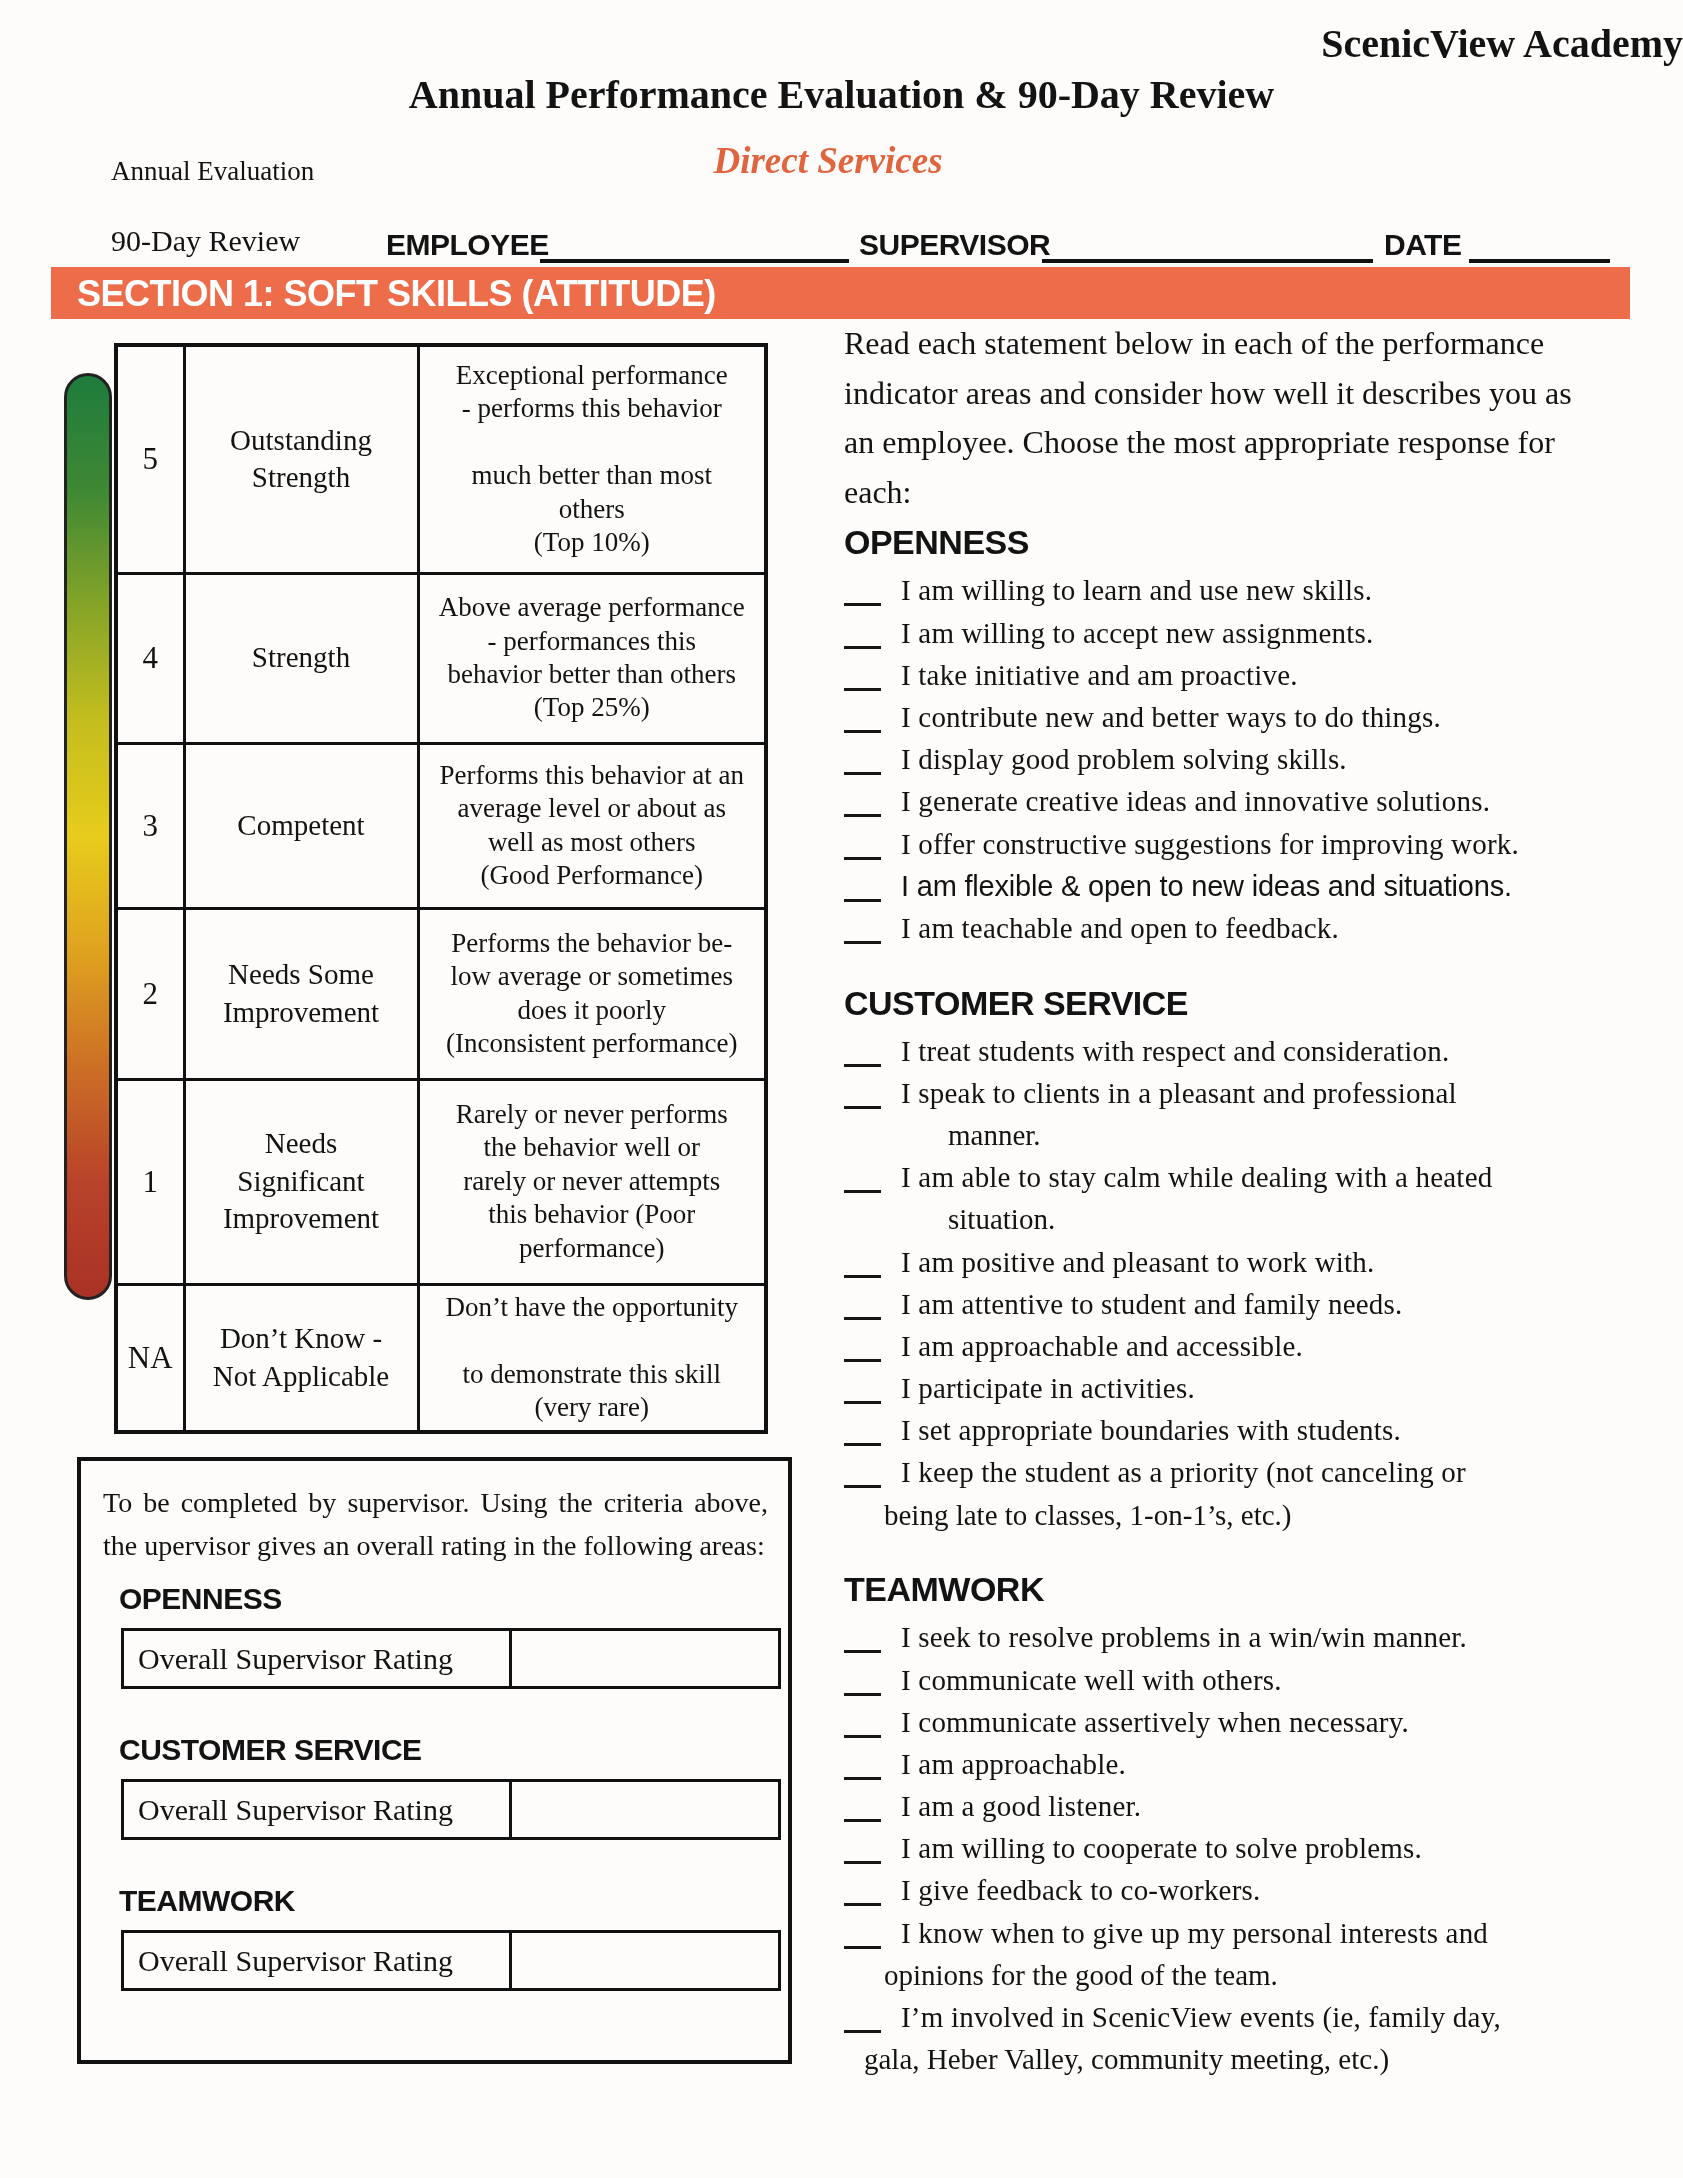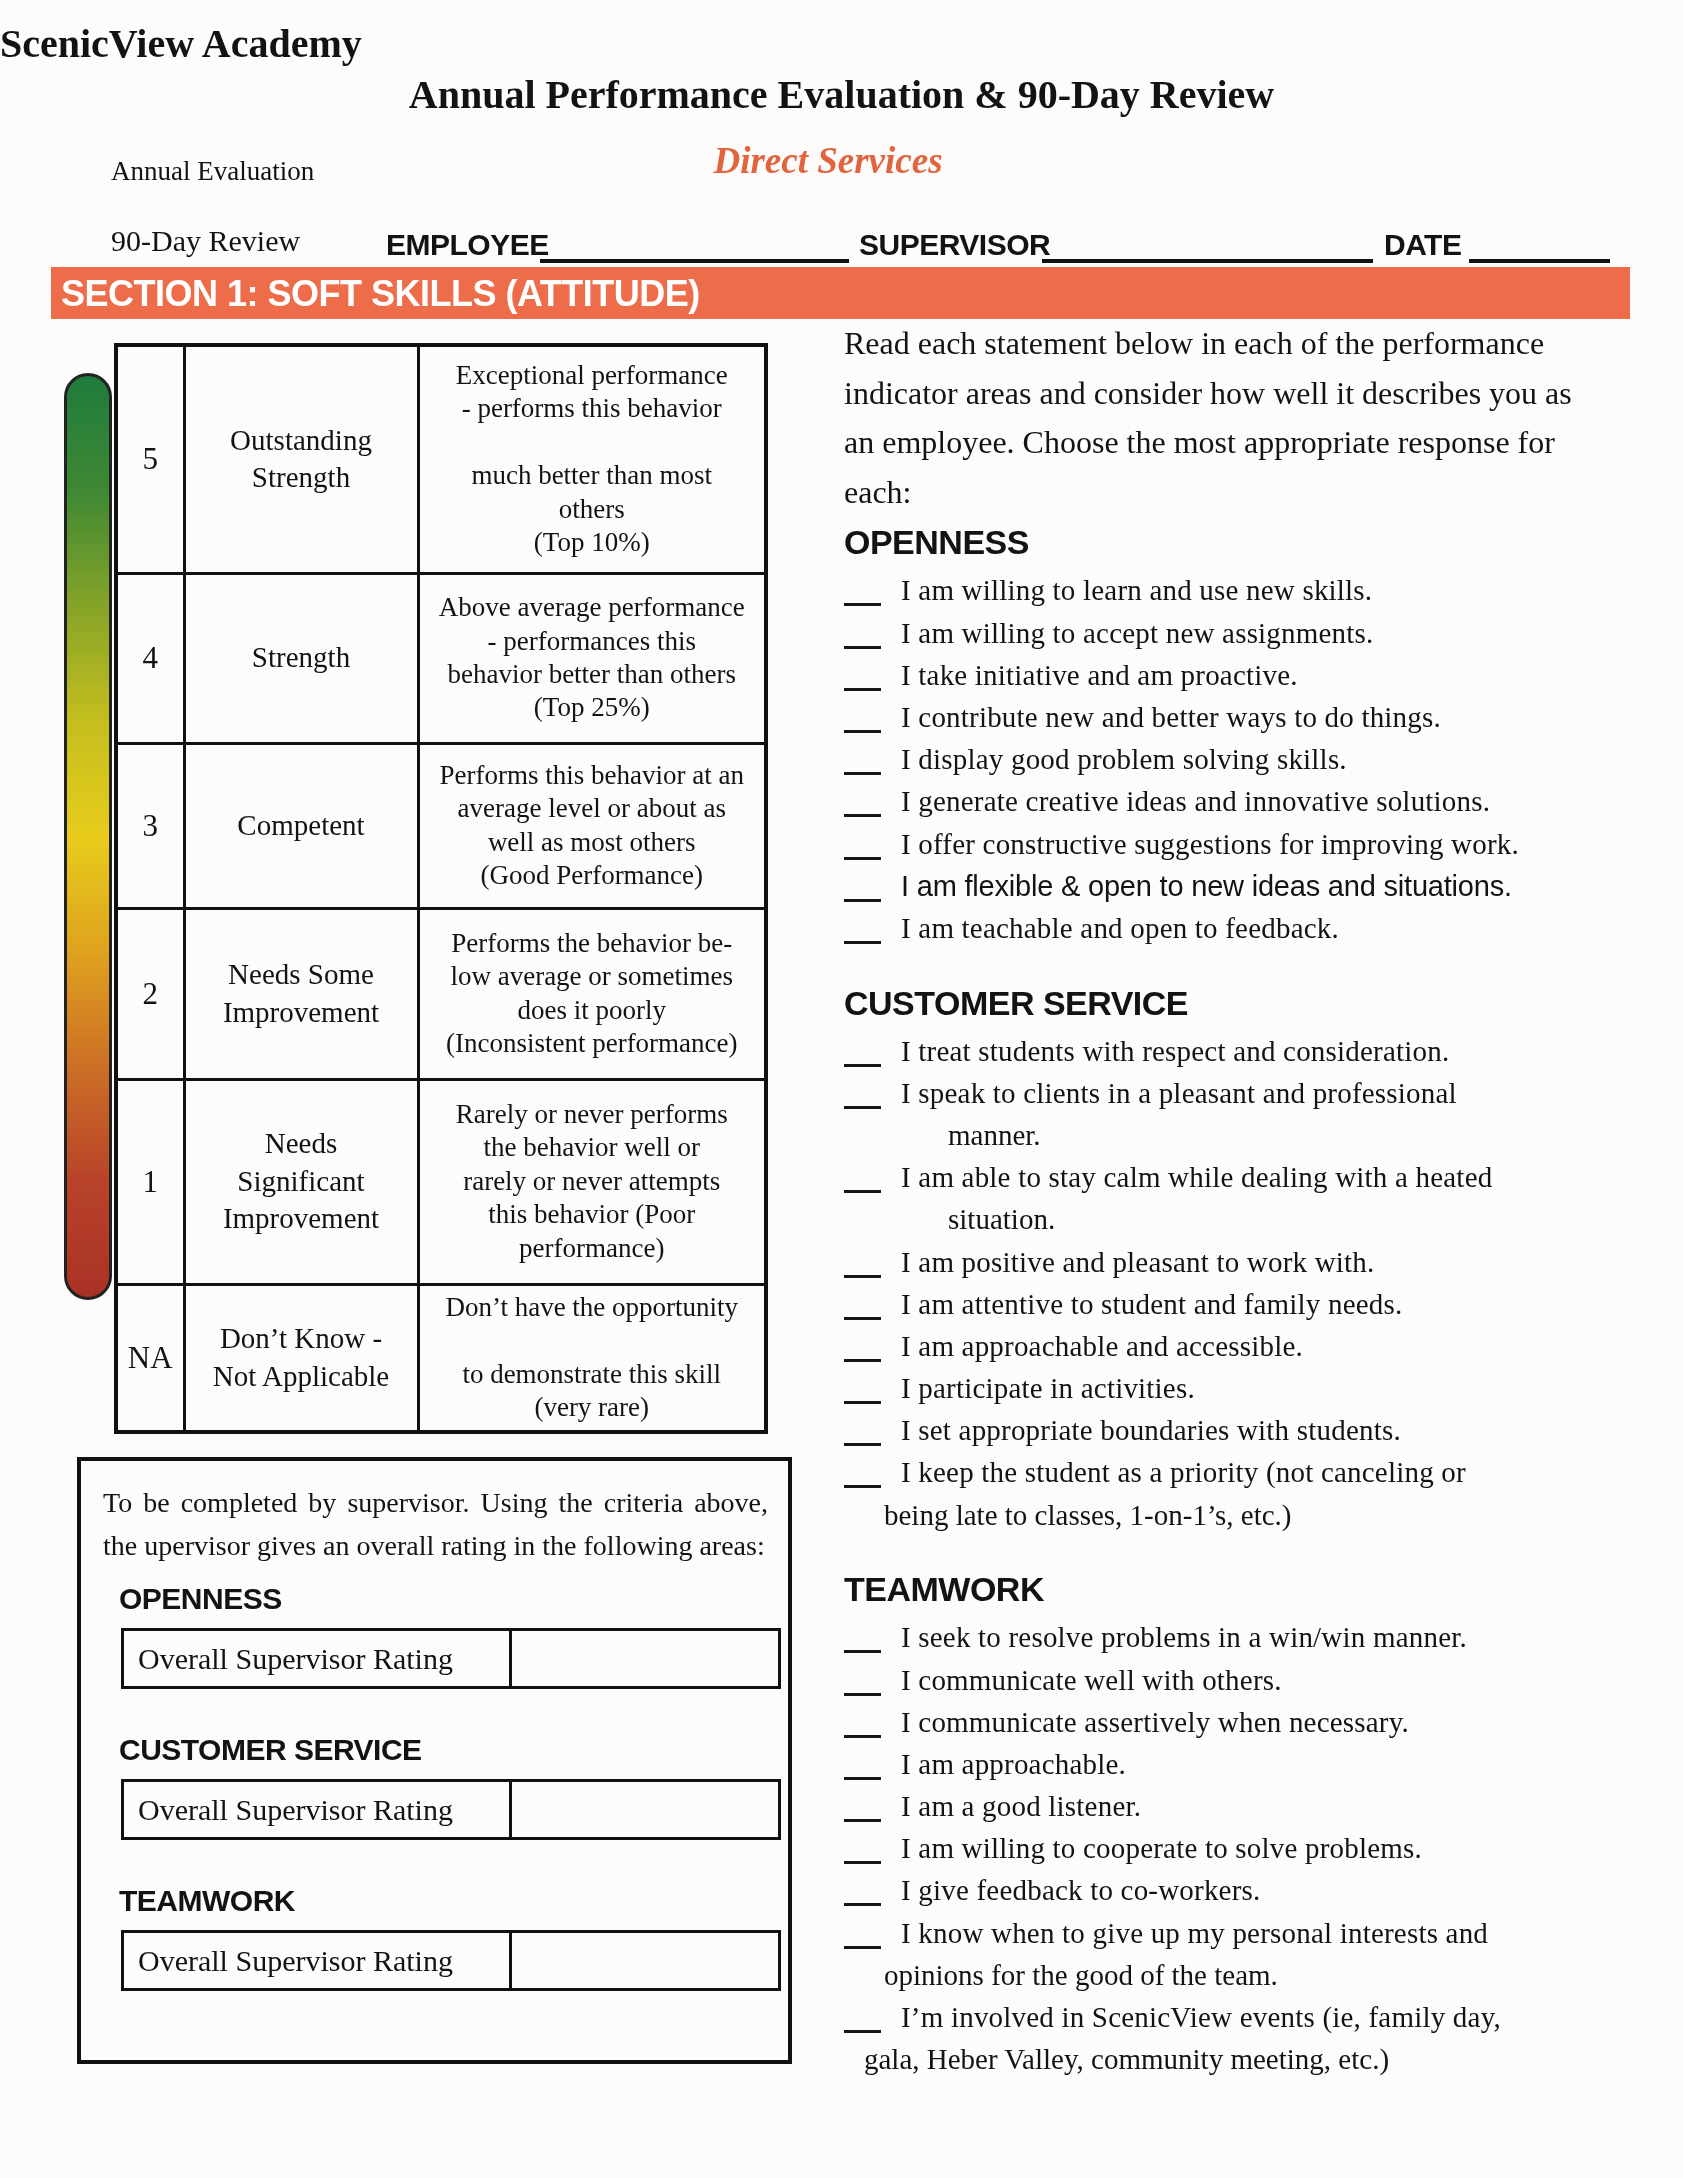--- a/index.html
+++ b/index.html
@@ -1,35 +1,35 @@
 <!DOCTYPE html>
 <html><head>
 <meta charset="utf-8">
 <style>
   html,body{margin:0;padding:0;background:#e8e8e8;}
   #page{position:relative;width:1683px;height:2178px;background:#fdfcfa;overflow:hidden;
         font-family:"Liberation Serif",serif;color:#131313;margin:0 auto;}
   .abs{position:absolute;}
   
-  .title1{top:20px;left:0;width:1683px;text-align:left;font-weight:bold;font-size:40px;}
+  .title1{top:20px;left:0;width:1683px;text-align:right;font-weight:bold;font-size:40px;}
   .title2{top:71px;left:0;width:1683px;text-align:center;font-weight:bold;font-size:40px;}
   .program{top:139px;left:0;width:1656px;text-align:center;font-weight:bold;font-style:italic;font-size:37px;}
   .annual{left:111px;top:156px;font-size:27px;}
   .ninety{left:111px;top:224px;font-size:30px;}
   .fldlbl{font-family:"Liberation Sans",sans-serif;font-weight:bold;font-size:30px;letter-spacing:-0.5px;}
   .lbl-emp{left:386px;top:228px;}
   .lbl-sup{left:859px;top:228px;}
   .lbl-date{left:1384px;top:228px;}
   .uline{height:0;border-bottom:4px solid #111;}
   .line-emp{left:540px;top:259px;width:309px;}
   .line-sup{left:1042px;top:259px;width:331px;}
   .line-date{left:1469px;top:259px;width:141px;}
   
   .banner{left:51px;top:267px;width:1579px;height:52px;line-height:53px;box-sizing:border-box;
-          padding-left:10px;color:#ffffff;font-family:"Liberation Sans",sans-serif;
+          padding-left:26px;color:#ffffff;font-family:"Liberation Sans",sans-serif;
           font-weight:bold;font-size:36px;letter-spacing:-0.5px;}
   
   .gradbar{left:64px;top:373px;width:42px;height:921px;border:3px solid #222;border-radius:26px;}
   
   table.scale{left:114px;top:343px;width:650px;border-collapse:collapse;table-layout:fixed;
               border:4px solid #111;}
   table.scale td{border:3px solid #111;text-align:center;vertical-align:middle;padding:2px 4px;box-sizing:border-box;}
   td.score{width:68px;font-size:31px;}
   td.lab{width:234px;font-size:29px;white-space:pre-line;line-height:1.3;}
   td.desc{width:348px;font-size:27px;white-space:pre-line;line-height:1.24;}

